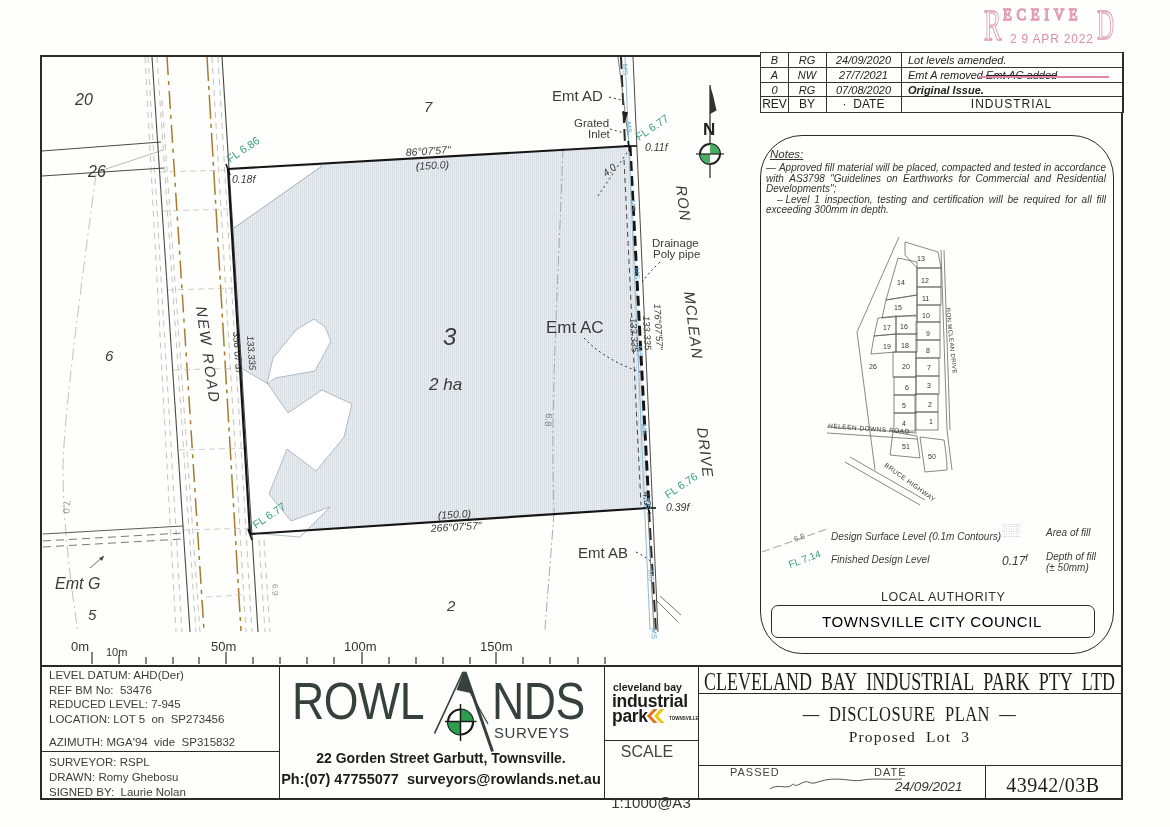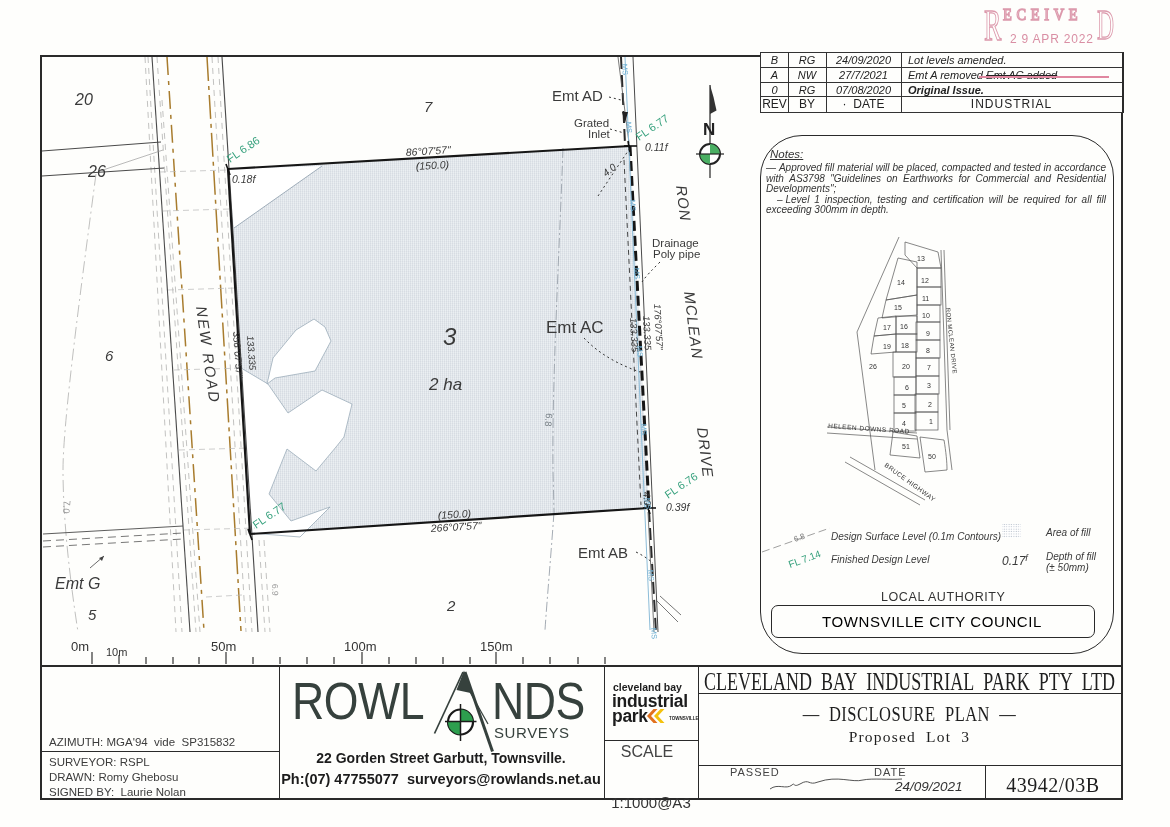--- a/index.html
+++ b/index.html
@@ -92,20 +92,23 @@
     <div>exceeding 300mm in depth.</div>
   </div>
   <div class="abs" style="left:881px;top:590px;font-size:12.5px;letter-spacing:0.6px;color:#333;">LOCAL AUTHORITY</div>
   <div class="abs" style="left:771px;top:605px;width:322px;height:31px;border:1.6px solid #2a2a2a;border-radius:7px;"></div>
   <div class="abs" style="left:771px;top:613px;width:322px;text-align:center;font-size:15px;letter-spacing:0.6px;color:#000000;">TOWNSVILLE CITY COUNCIL</div>
 
   <div class="abs" style="left:40px;top:665px;width:1081px;height:0;border-top:2px solid #2a2a2a;"></div>
 
   <div class="abs" style="left:279px;top:665px;width:0;height:133px;border-left:1.5px solid #2a2a2a;"></div>
   <div class="abs" style="left:40px;top:751px;width:239px;height:0;border-top:1.5px solid #2a2a2a;"></div>
+  <div class="abs cad" style="left:49px;top:668px;font-size:11.5px;line-height:14.6px;">
+    LEVEL DATUM: AHD(Der)<br>REF BM No:&nbsp; 53476<br>REDUCED LEVEL: 7-945<br>LOCATION: LOT 5&nbsp; on&nbsp; SP273456
+  </div>
   <div class="abs cad" style="left:49px;top:736px;font-size:11.5px;">AZIMUTH: MGA'94&nbsp; vide&nbsp; SP315832</div>
   <div class="abs cad" style="left:49px;top:755px;font-size:11.5px;line-height:15px;">
     SURVEYOR: RSPL<br>DRAWN: Romy Ghebosu<br>SIGNED BY:&nbsp; Laurie Nolan
   </div>
 
   <div class="abs" style="left:604px;top:665px;width:0;height:133px;border-left:1.5px solid #2a2a2a;"></div>
   <div class="abs" style="left:292px;top:672px;font-size:51px;letter-spacing:-0.5px;color:#36413d;transform:scale(0.875,1.0);transform-origin:left top;">ROWL</div>
   <div class="abs" style="left:492px;top:672px;font-size:51px;letter-spacing:-0.5px;color:#36413d;transform:scale(0.875,1.0);transform-origin:left top;">NDS</div>
   <div class="abs" style="left:494px;top:724px;font-size:15px;letter-spacing:0.6px;color:#36413d;font-weight:normal;">SURVEYS</div>
   <div class="abs" style="left:281px;top:750px;width:320px;text-align:center;font-size:14px;font-weight:bold;color:#1c1c1c;white-space:nowrap;">22 Gorden Street Garbutt, Townsville.</div>

